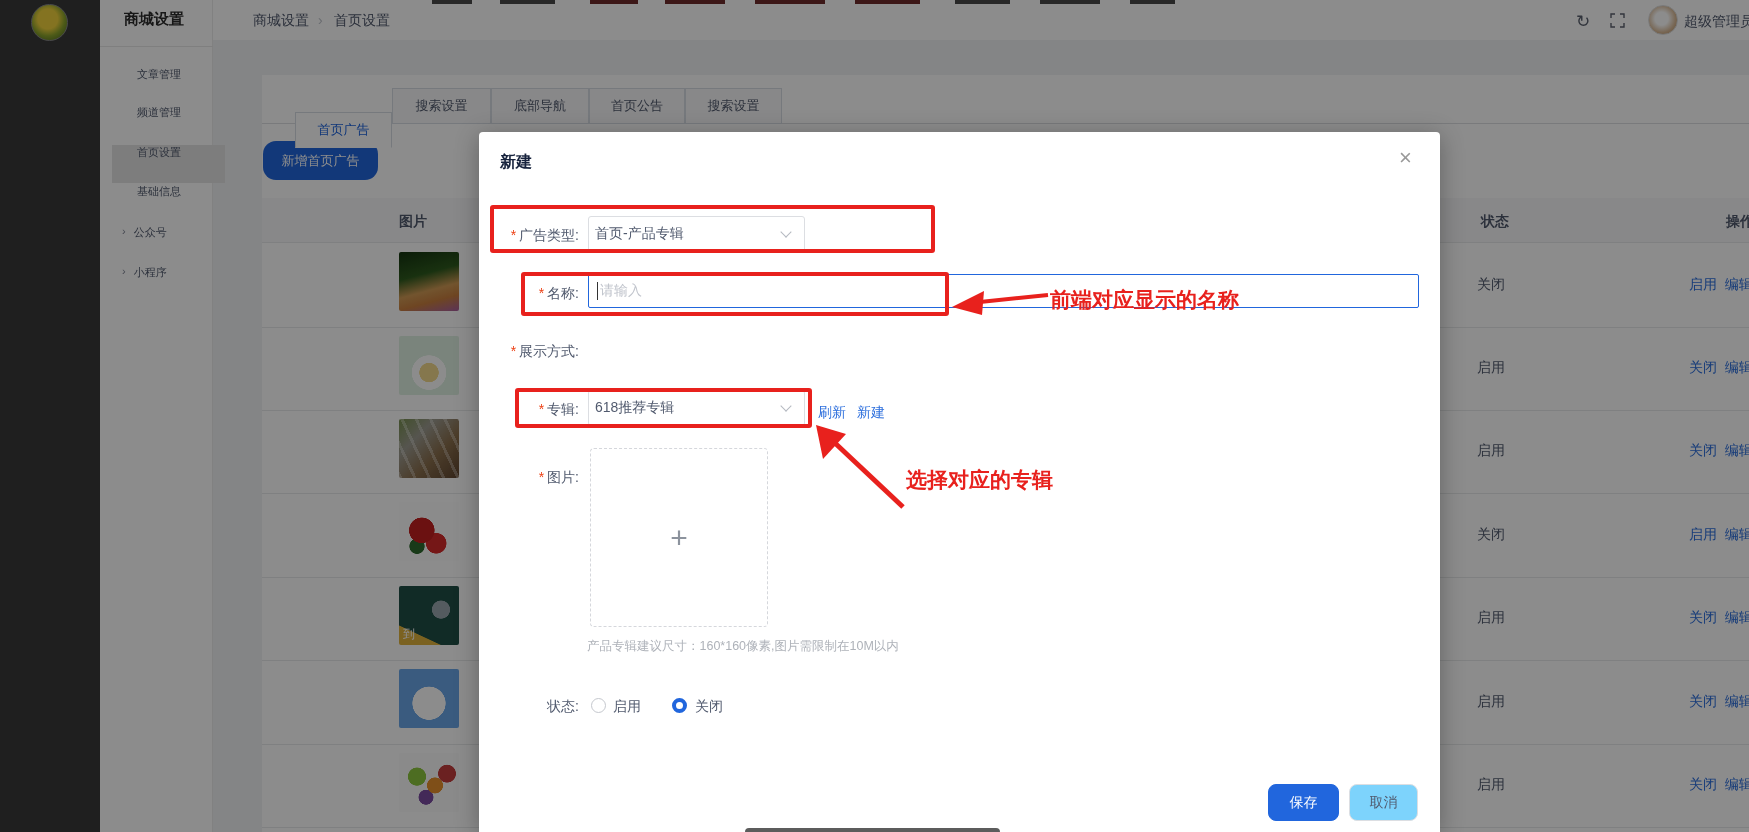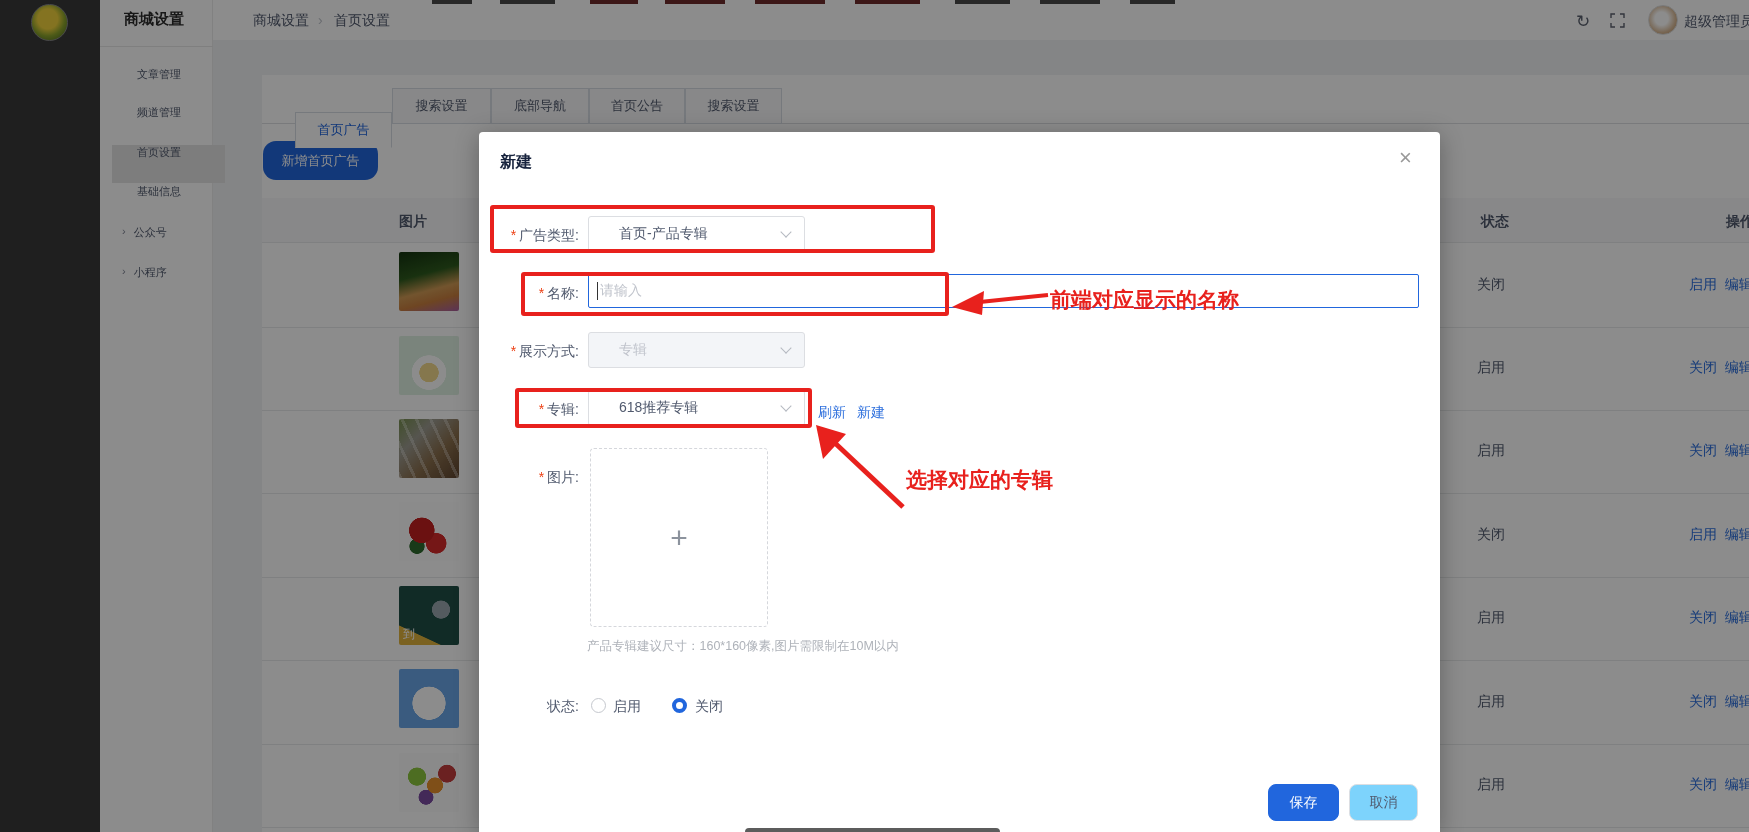--- a/index.html
+++ b/index.html
@@ -74,21 +74,21 @@
   
   .overlay { left:0; top:0; width:1749px; height:832px; background:rgba(0,0,0,0.45); z-index:10; }
   .modal { left:479px; top:132px; width:961px; height:700px; background:#fff; border-radius:4px 4px 0 0;
            box-shadow:0 4px 24px rgba(0,0,0,.3); z-index:20; }
   .m-title { left:21px; top:20px; font-size:16px; color:#17233d; font-weight:bold; }
   .m-close { left:920px; top:13px; font-size:22px; color:#999; cursor:pointer; }
   .m-label { width:100px; text-align:right; font-size:14px; color:#515a6e; }
   .req { color:#ed4014; margin-right:3px; }
   .m-select { left:109px; width:217px; height:36px; border:1px solid #dcdee2; border-radius:3px; background:#fff;
               display:flex; align-items:center; font-size:14px; color:#515a6e; cursor:pointer; }
-  .m-select .val { margin-left:30px; flex:1; }
+  .m-select .val { margin-left:6px; flex:1; }
   .m-select.disabled { background:#f3f5f8; color:#c0c4cc; cursor:not-allowed; }
   .chev { width:8px; height:8px; border-right:1.4px solid #b5b9c1; border-bottom:1.4px solid #b5b9c1;
           transform:rotate(45deg); margin-right:14px; margin-top:-4px; }
   .m-input { left:109px; top:142px; width:831px; height:34px; border:1px solid #2166dd; border-radius:2px;
              background:#fff; display:flex; align-items:center; }
   .caret { width:1px; height:18px; background:#333; margin-left:8px; }
   .placeholder { color:#c0c4cc; font-size:14px; margin-left:2px; }
   .m-link { top:272px; font-size:14px; color:#2d6fdd; cursor:pointer; }
   .upload { left:111px; top:316px; width:178px; height:179px; border:1px dashed #d5d7dc; border-radius:4px;
             display:flex; align-items:center; justify-content:center; cursor:pointer; background:#fff; }
@@ -286,24 +286,20 @@
       <span class="chev"></span>
     </div>
 
     <div class="abs m-label" style="left:0;top:153px;"><span class="req">*</span><span>名称:</span></div>
     <div class="abs m-input">
       <span class="caret"></span>
       <span class="placeholder">请输入</span>
     </div>
 
     <div class="abs m-label" style="left:0;top:211px;"><span class="req">*</span><span>展示方式:</span></div>
-    <div class="abs m-select disabled" style="top:200px;">
-      <span class="val">专辑</span>
-      <span class="chev"></span>
-    </div>
 
     <div class="abs m-label" style="left:0;top:269px;"><span class="req">*</span><span>专辑:</span></div>
     <div class="abs m-select" style="top:258px;">
       <span class="val">618推荐专辑</span>
       <span class="chev"></span>
     </div>
     <span class="abs m-link" style="left:339px;">刷新</span>
     <span class="abs m-link" style="left:378px;">新建</span>
 
     <div class="abs m-label" style="left:0;top:337px;text-align:right;"><span class="req">*</span><span>图片:</span></div>

